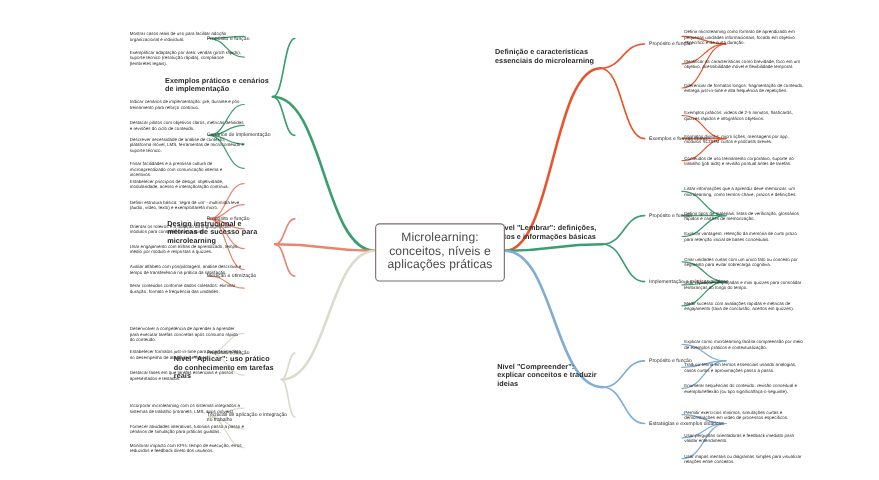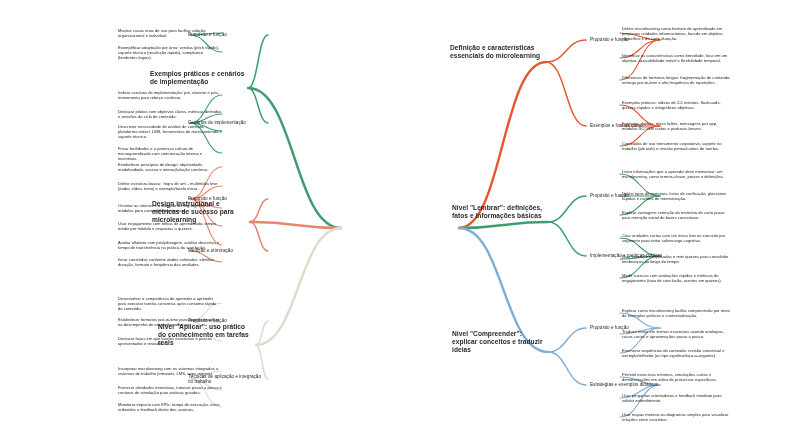--- a/index.html
+++ b/index.html
@@ -166,13 +166,16 @@
       <div class="node l2 right" style="left: 590px; width: 74px; top: 325px;">Propósito e função</div>
       <div class="node leaf right" style="left: 622px; width: 110px; top: 308px;">Explicar como microlearning facilita compreensão por meio de exemplos práticos e contextualização.</div>
       <div class="node leaf right" style="left: 622px; width: 110px; top: 329px;">Traduzir teoria em termos essenciais usando analogias, casos curtos e aproximações passo a passo.</div>
       <div class="node leaf right" style="left: 622px; width: 110px; top: 348px;">Enumerar sequências do conteúdo: revisão conceitual e exemplo/reflexão (ou tipo significa/faça-o-seguinte).</div>
       <div class="node l2 right" style="left: 590px; width: 74px; top: 382px;">Estratégias e exemplos didáticos</div>
       <div class="node leaf right" style="left: 622px; width: 110px; top: 372px;">Permitir exercícios mínimos, simulações curtas e demonstrações em vídeo de processos específicos.</div>
       <div class="node leaf right" style="left: 622px; width: 110px; top: 393px;">Usar perguntas orientadoras e feedback imediato para validar entendimento.</div>
       <div class="node leaf right" style="left: 622px; width: 110px; top: 412px;">Usar mapas mentais ou diagramas simples para visualizar relações entre conceitos.</div>
     </div>
 
+  <div class="node central">
+    <span>Microlearning: conceitos, níveis e aplicações práticas</span>
+  </div>
 </div>
 
 </body></html>

